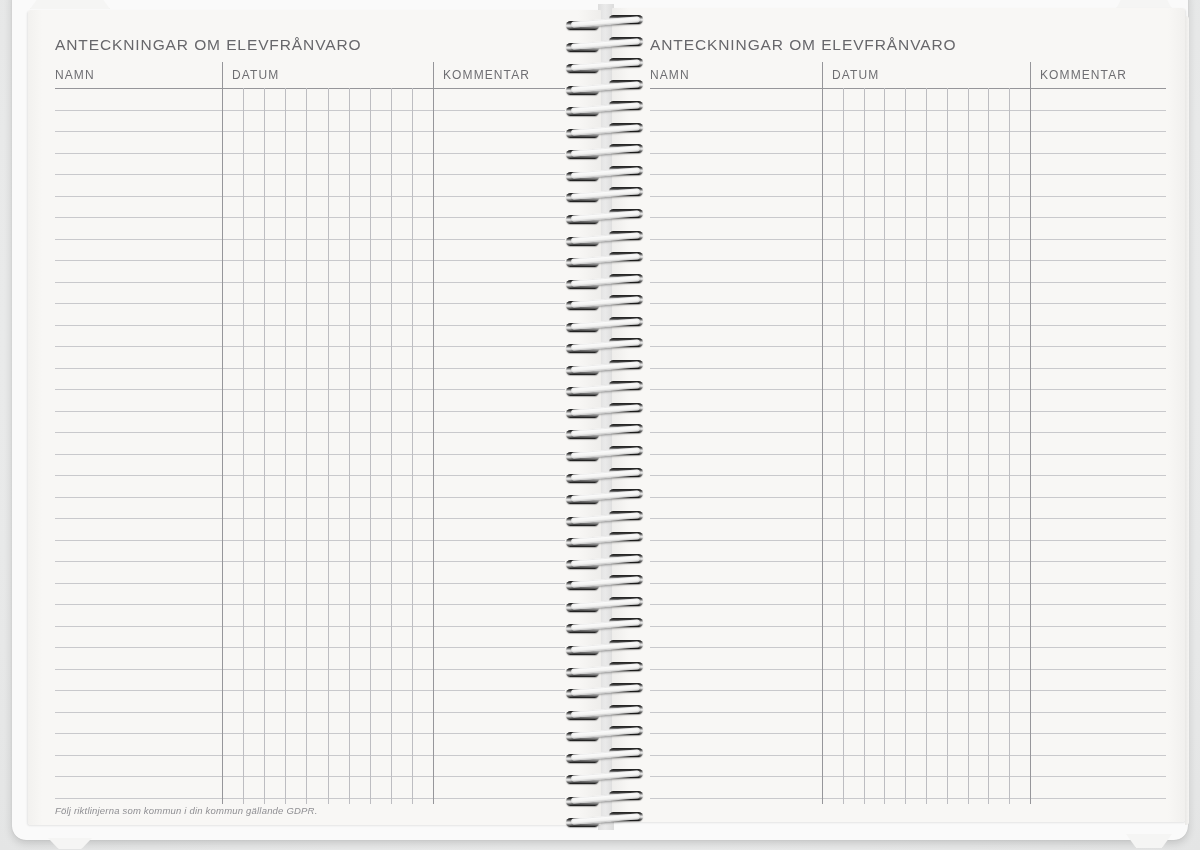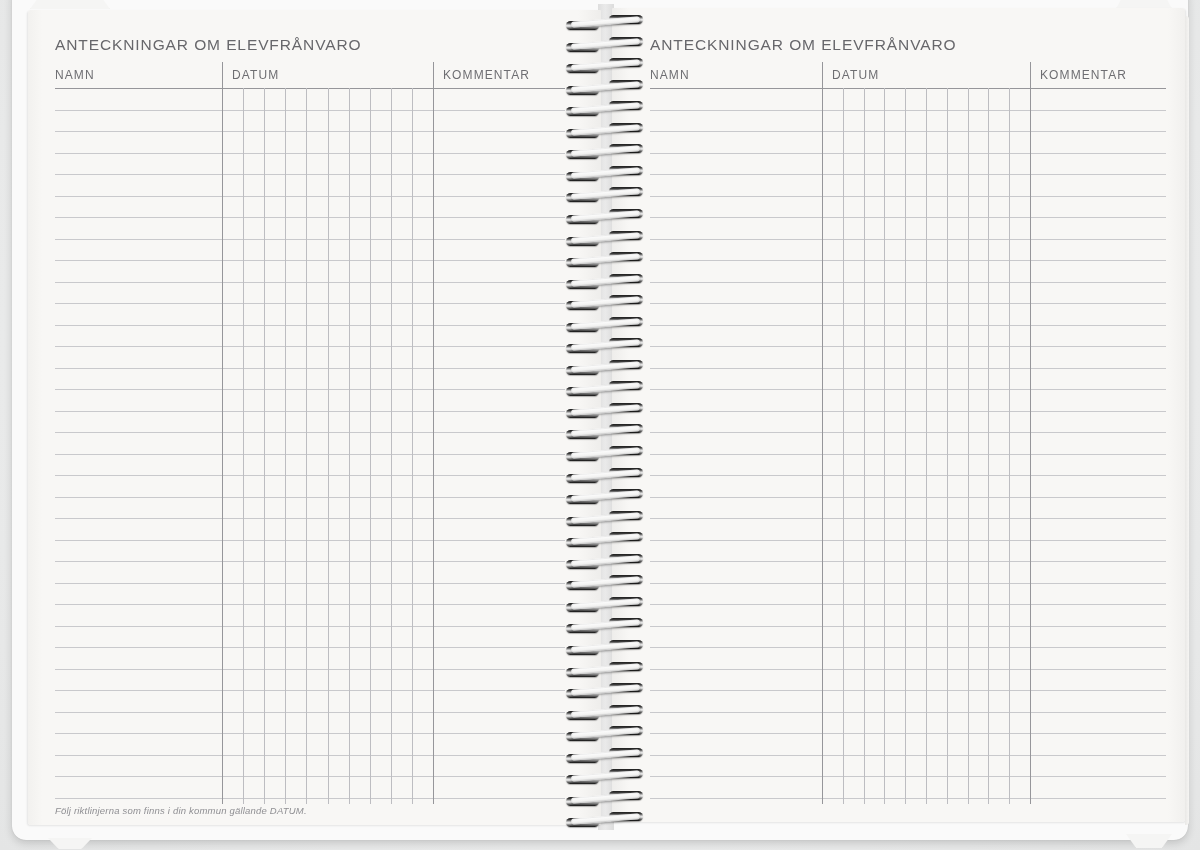--- a/index.html
+++ b/index.html
@@ -153,21 +153,21 @@
         <div class="tline" style="left: 215.1px; top: 78px; width: 1px; height: 715.5px; background: rgb(189, 189, 193);"></div>
         <div class="tline" style="left: 236.2px; top: 78px; width: 1px; height: 715.5px; background: rgb(189, 189, 193);"></div>
         <div class="tline" style="left: 257.3px; top: 78px; width: 1px; height: 715.5px; background: rgb(189, 189, 193);"></div>
         <div class="tline" style="left: 278.4px; top: 78px; width: 1px; height: 715.5px; background: rgb(189, 189, 193);"></div>
         <div class="tline" style="left: 299.5px; top: 78px; width: 1px; height: 715.5px; background: rgb(189, 189, 193);"></div>
         <div class="tline" style="left: 320.6px; top: 78px; width: 1px; height: 715.5px; background: rgb(189, 189, 193);"></div>
         <div class="tline" style="left: 341.7px; top: 78px; width: 1px; height: 715.5px; background: rgb(189, 189, 193);"></div>
         <div class="tline" style="left: 362.8px; top: 78px; width: 1px; height: 715.5px; background: rgb(189, 189, 193);"></div>
         <div class="tline" style="left: 383.9px; top: 78px; width: 1px; height: 715.5px; background: rgb(189, 189, 193);"></div>
       </div>
-    <div class="page-footer">Följ riktlinjerna som finns i din kommun gällande DATUM.</div>
+    <div class="page-footer">Följ riktlinjerna som kommun i din kommun gällande GDPR.</div>
   </div>
 
   <div class="page page-right">
     <div class="page-title">ANTECKNINGAR OM ELEVFRÅNVARO</div>
     <div class="col-header h-namn">NAMN</div>
     <div class="col-header h-datum">DATUM</div>
     <div class="col-header h-kommentar">KOMMENTAR</div>
     <div class="table-layer">
         <div class="tline" style="left: 38px; top: 80px; width: 516px; height: 1.4px; background: rgb(150, 150, 154);"></div>
         <div class="tline" style="left: 38px; top: 101.5px; width: 516px; height: 1px; background: rgb(201, 201, 204);"></div>

